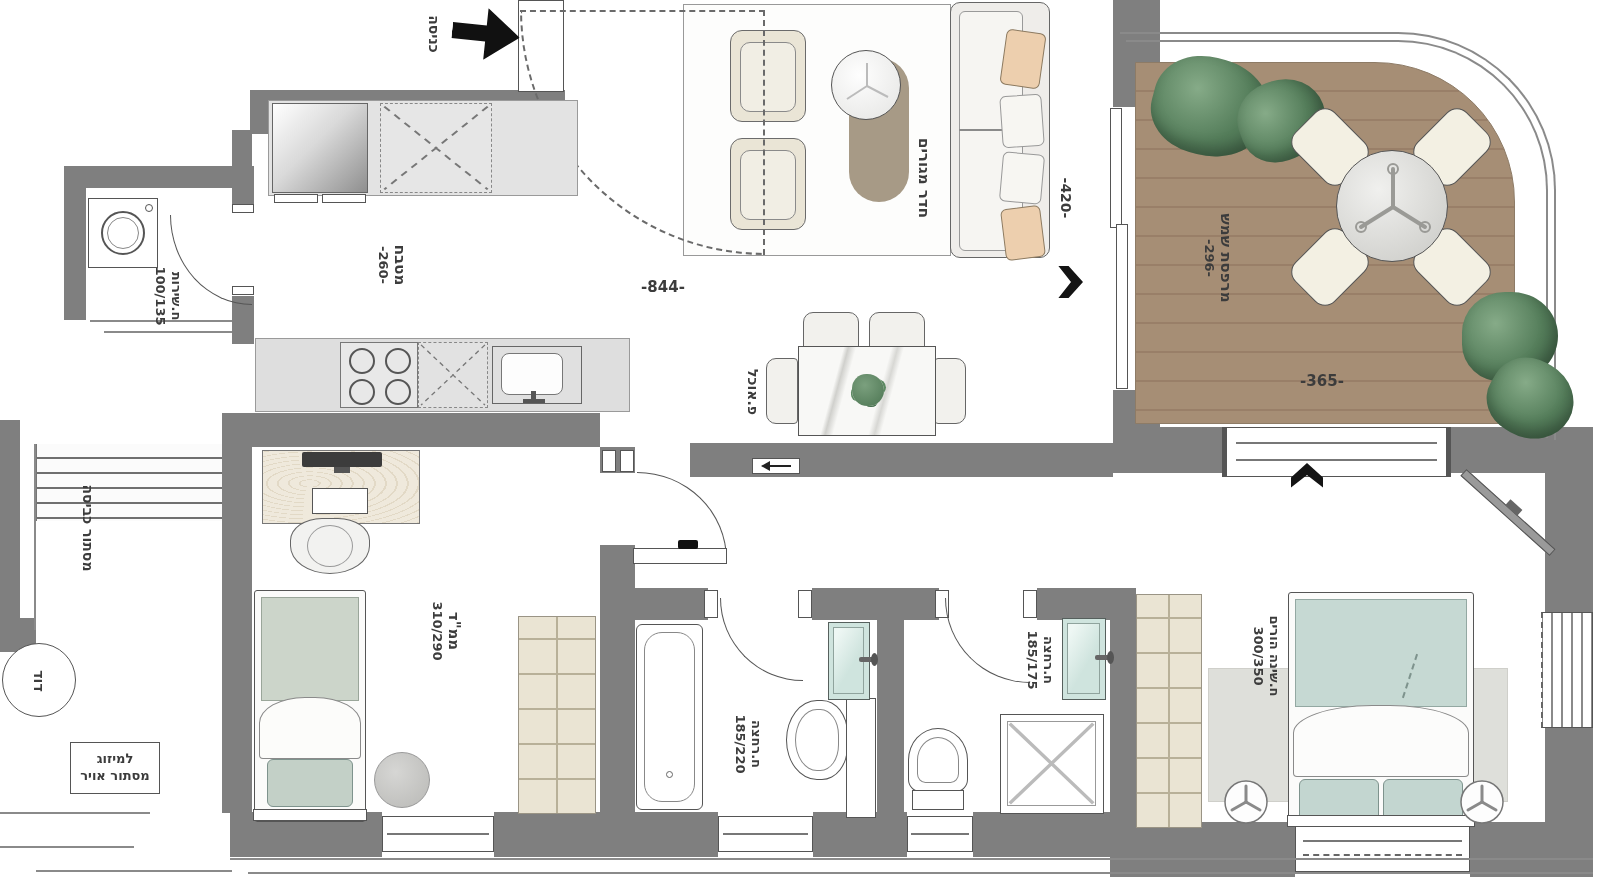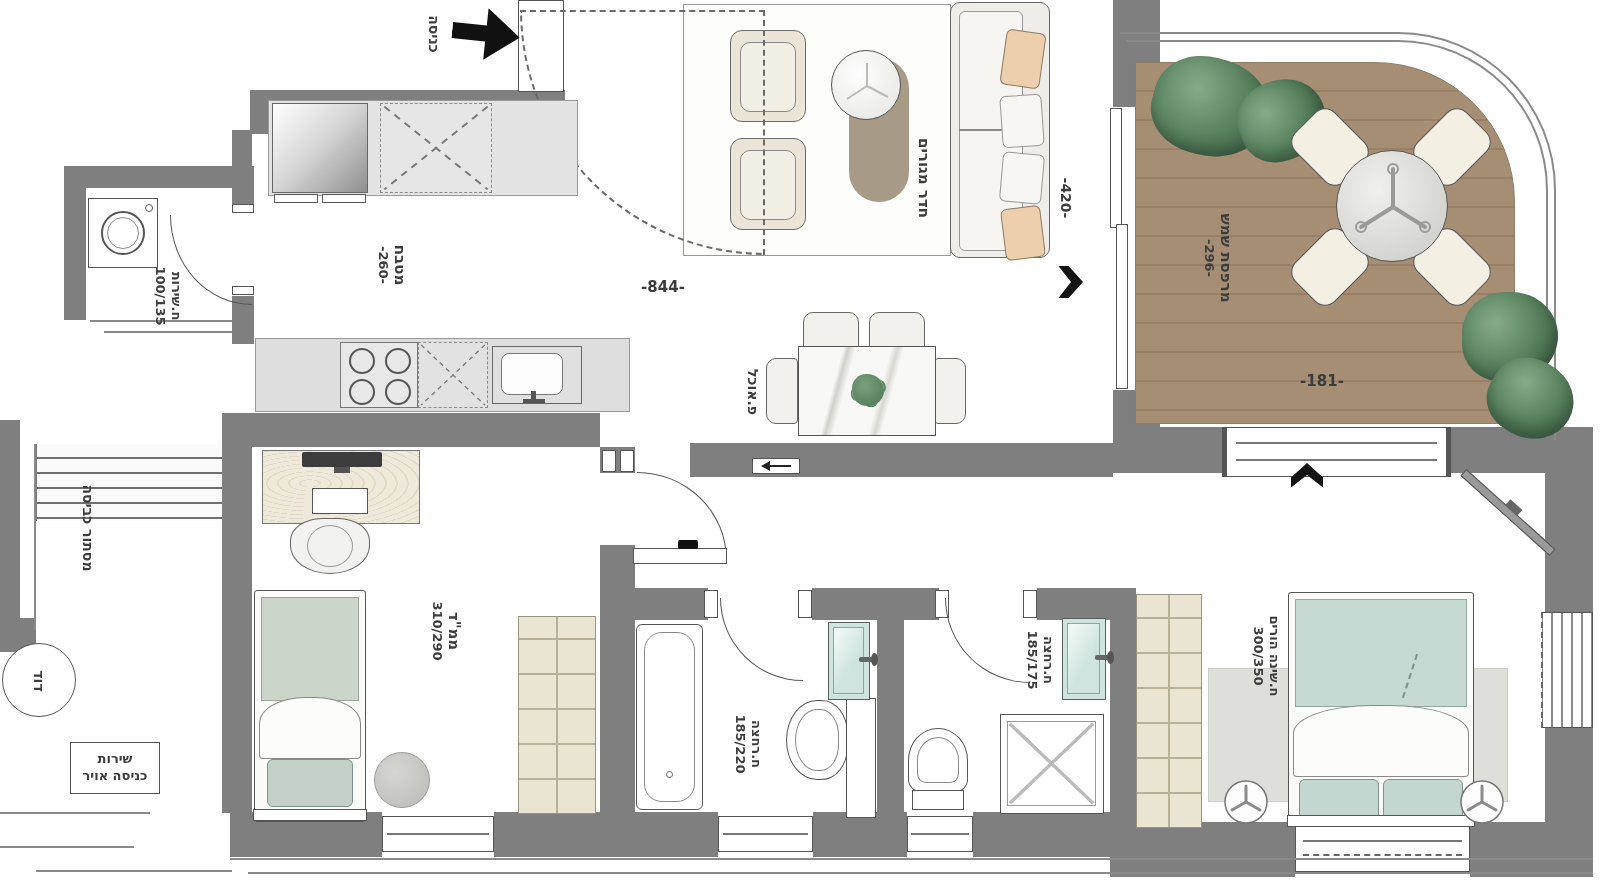--- a/index.html
+++ b/index.html
@@ -190,22 +190,22 @@
     <div class="el" style="left:12px;top:12px;width:44px;height:44px;border:2px solid #555;border-radius:50%"></div>
     <div class="el" style="left:18px;top:18px;width:32px;height:32px;border:1px solid #888;border-radius:50%"></div>
     <div class="el" style="left:56px;top:5px;width:8px;height:8px;border:1px solid #555;border-radius:50%"></div>
   </div>
   <div class="el jamb" style="left:232px;top:204px;width:22px;height:9px"></div>
   <div class="el jamb" style="left:232px;top:286px;width:22px;height:9px"></div>
   <div class="el arc abl" style="left:170px;top:215px;width:82px;height:90px"></div>
 
   <div class="el" style="left:2px;top:643px;width:74px;height:74px;background:#fff;border:1.5px solid #555;border-radius:50%"></div>
   <div class="el" style="left:70px;top:742px;width:90px;height:52px;background:#fff;border:1.5px solid #555;display:flex;flex-direction:column;align-items:center;justify-content:center;font-weight:bold;font-size:13px;line-height:1.3">
-    <span>שירות</span>
-    <span>כניסה אויר</span>
+    <span>למיזוג</span>
+    <span>מסתור אויר</span>
   </div>
 
   <div class="el" style="left:262px;top:450px;width:158px;height:74px;background:#efe9dc;border:1px solid #777;background-image:repeating-radial-gradient(ellipse at 30% 45%,#efe9dc 0 9px,#e2d9c6 9px 11px)"></div>
   <div class="el" style="left:302px;top:452px;width:80px;height:15px;background:#3c3c3c;border-radius:2px"></div>
   <div class="el" style="left:334px;top:467px;width:16px;height:6px;background:#555"></div>
   <div class="el jamb" style="left:312px;top:488px;width:56px;height:26px"></div>
   <div class="el" style="left:290px;top:518px;width:80px;height:56px;background:#f2f2f0;border:1.5px solid #666;border-radius:40% 40% 50% 50%">
     <div class="el" style="left:16px;top:6px;width:46px;height:42px;border:1px solid #999;border-radius:50%"></div>
   </div>
   <div class="el" style="left:254px;top:590px;width:112px;height:232px;background:#fbfbfa;border:1.5px solid #555;border-radius:3px">
@@ -330,21 +330,21 @@
   <div class="vlab" style="left:88px;top:528px;font-size:14px">
     <span>מסתור כביסה</span>
   </div>
   <div class="vlab" style="left:39px;top:681px;font-size:14px">
     <span>דוד</span>
   </div>
   <div class="vlab" style="left:1218px;top:258px">
     <span>מרפסת שמש</span>
     <span class="sm">-296-</span>
   </div>
-  <div class="hlab" style="left:1322px;top:381px">-181-</div>
+  <div class="hlab" style="left:1322px;top:381px">-365-</div>
   <div class="vlab" style="left:753px;top:392px;font-size:14px">
     <span>פ.אוכל</span>
   </div>
   <div class="vlab" style="left:446px;top:631px">
     <span>ממ"ד</span>
     <span class="sm">310/290</span>
   </div>
   <div class="vlab sm" style="left:748px;top:744px">
     <span>ח.רחצה</span>
     <span>185/220</span>

